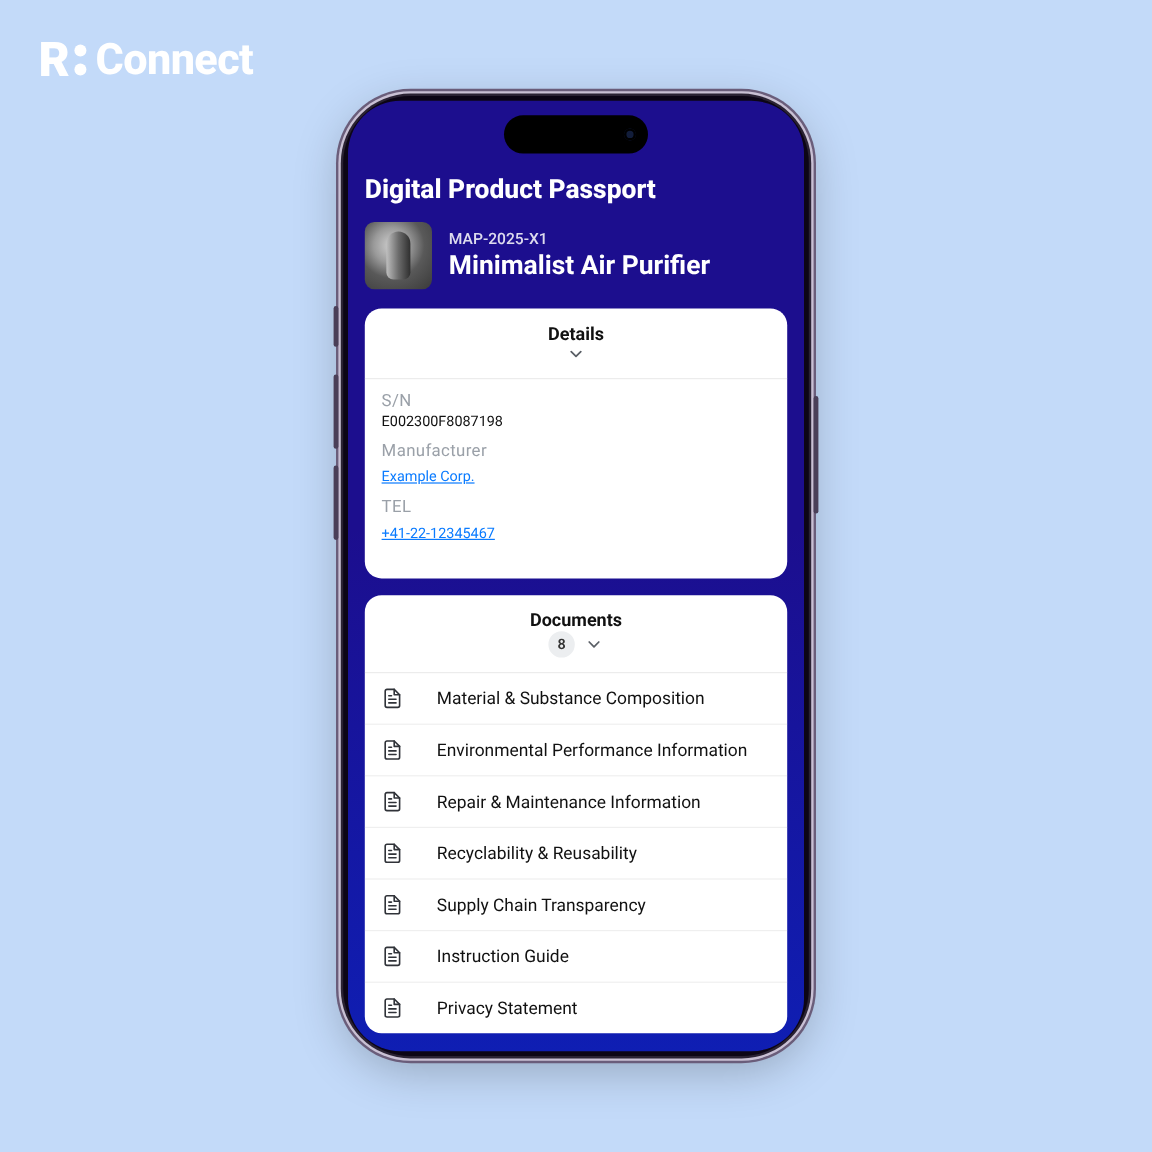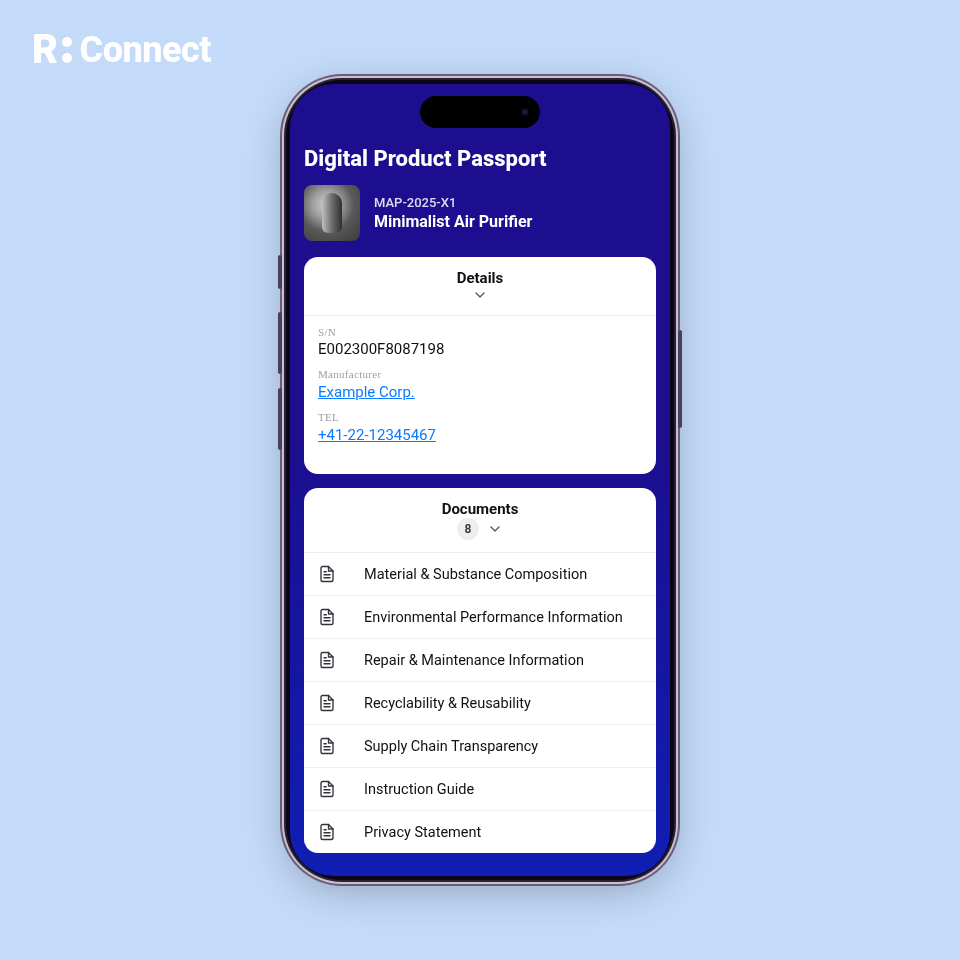--- a/index.html
+++ b/index.html
@@ -103,21 +103,21 @@
   .thumb::after {
     
     content: "";
     position: absolute;
     left: 18px; top: 8px; width: 20px; height: 40px;
     background: linear-gradient(90deg,#bfbfbf,#6c6c6c 50%,#2f2f2f);
     border-radius: 10px 10px 6px 6px;
   }
   .product-meta { color: #fff; }
   .product-code { font-size: 13px; opacity: 0.85; font-weight: 500; margin-bottom: 2px; }
-  .product-name { font-size: 16px; font-weight: 700; }
+  .product-name { font-size: 22px; font-weight: 700; }
 
   .card {
     background: #fff;
     border-radius: 14px;
     margin-bottom: 14px;
     overflow: hidden;
   }
   .card-head {
     display: flex; align-items: center; justify-content: space-between;
     padding: 12px 14px;
@@ -131,22 +131,22 @@
     border-radius: 11px;
     background: #eceef0;
     color: #333;
     font-size: 12px; font-weight: 600;
     display: inline-flex; align-items: center; justify-content: center;
   }
   .chev { color: #5a5f66; display: inline-flex; }
 
   .details-body { padding: 10px 14px 14px 14px; }
   .field { margin-bottom: 10px; }
-  .field .lbl { font-size: 11px; color: #9aa0a8; letter-spacing: 0.3px; margin-bottom: 2px; font-family: Liberation Serif, serif; }
-  .field .val { font-size: 15px; color: #111; }
+  .field .lbl { font-size: 14px; color: #9aa0a8; letter-spacing: 0.3px; margin-bottom: 2px; }
+  .field .val { font-size: 12px; color: #111; }
   .field .link { color: #0a7bff; }
 
   .doc-item {
     display: flex; align-items: center; gap: 28px;
     padding: 12px 14px;
     border-top: 1px solid #efefef;
     font-size: 14.5px; color: #111;
   }
   .doc-item:first-of-type { border-top: none; }
   .doc-icon { color: #303339; display: inline-flex; }

